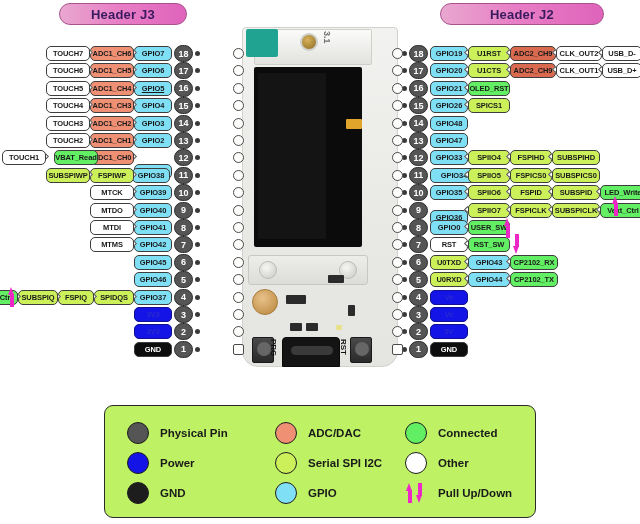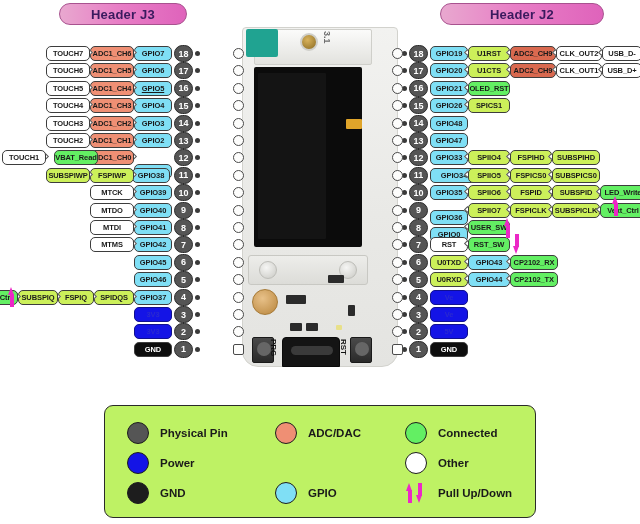--- a/index.html
+++ b/index.html
@@ -418,21 +418,21 @@
       <div class="diamond" style="left:465px; top:206.6px;"></div>
       <div class="pill c-serial" style="left:468px; top:202.6px; width:42px;">SPIIO7</div>
       <div class="diamond" style="left:507px; top:206.6px;"></div>
       <div class="pill c-serial" style="left:510px; top:202.6px; width:42px;">FSPICLK</div>
       <div class="diamond" style="left:549px; top:206.6px;"></div>
       <div class="pill c-serial" style="left:552px; top:202.6px; width:48px;">SUBSPICLK</div>
       <div class="diamond" style="left:597px; top:206.6px;"></div>
       <div class="pill c-conn" style="left:600px; top:202.6px; width:46px;">Vext_Ctrl</div>
       <div class="pinnum" style="left:409px; top:219px;">8</div>
       <div class="pindot" style="left:402px; top:225px;"></div>
-      <div class="pill c-gpio" style="left:430px; top:220px; width:38px;margin-top:7px;">GPIO0</div>
+      <div class="pill c-gpio" style="left:430px; top:220px; width:38px;">GPIO0</div>
       <div class="diamond" style="left:465px; top:224px;"></div>
       <div class="pill c-conn" style="left:468px; top:220px; width:42px;">USER_SW</div>
       <div class="pinnum" style="left:409px; top:236.39999999999998px;">7</div>
       <div class="pindot" style="left:402px; top:242.39999999999998px;"></div>
       <div class="pill c-white" style="left:430px; top:237.39999999999998px; width:38px;">RST</div>
       <div class="diamond" style="left:465px; top:241.39999999999998px;"></div>
       <div class="pill c-conn" style="left:468px; top:237.39999999999998px; width:42px;">RST_SW</div>
       <div class="pinnum" style="left:409px; top:253.79999999999998px;">6</div>
       <div class="pindot" style="left:402px; top:259.79999999999995px;"></div>
       <div class="pill c-serial" style="left:430px; top:254.79999999999998px; width:38px;">U0TXD</div>
@@ -511,20 +511,24 @@
         <div class="lg-label">Power</div>
       </div>
       <div class="lg-item" style="left:22px; top:76px;">
         <div class="lg-dot" style="background: rgb(29, 29, 29);"></div>
         <div class="lg-label">GND</div>
       </div>
       <div class="lg-item" style="left:170px; top:16px;">
         <div class="lg-dot" style="background: rgb(239, 143, 116);"></div>
         <div class="lg-label">ADC/DAC</div>
       </div>
+      <div class="lg-item" style="left:170px; top:46px;">
+        <div class="lg-dot" style="background: rgb(204, 240, 90);"></div>
+        <div class="lg-label">Serial SPI I2C</div>
+      </div>
       <div class="lg-item" style="left:170px; top:76px;">
         <div class="lg-dot" style="background: rgb(127, 223, 245);"></div>
         <div class="lg-label">GPIO</div>
       </div>
       <div class="lg-item" style="left:300px; top:16px;">
         <div class="lg-dot" style="background: rgb(99, 239, 99);"></div>
         <div class="lg-label">Connected</div>
       </div>
       <div class="lg-item" style="left:300px; top:46px;">
         <div class="lg-dot" style="background: rgb(255, 255, 255);"></div>

